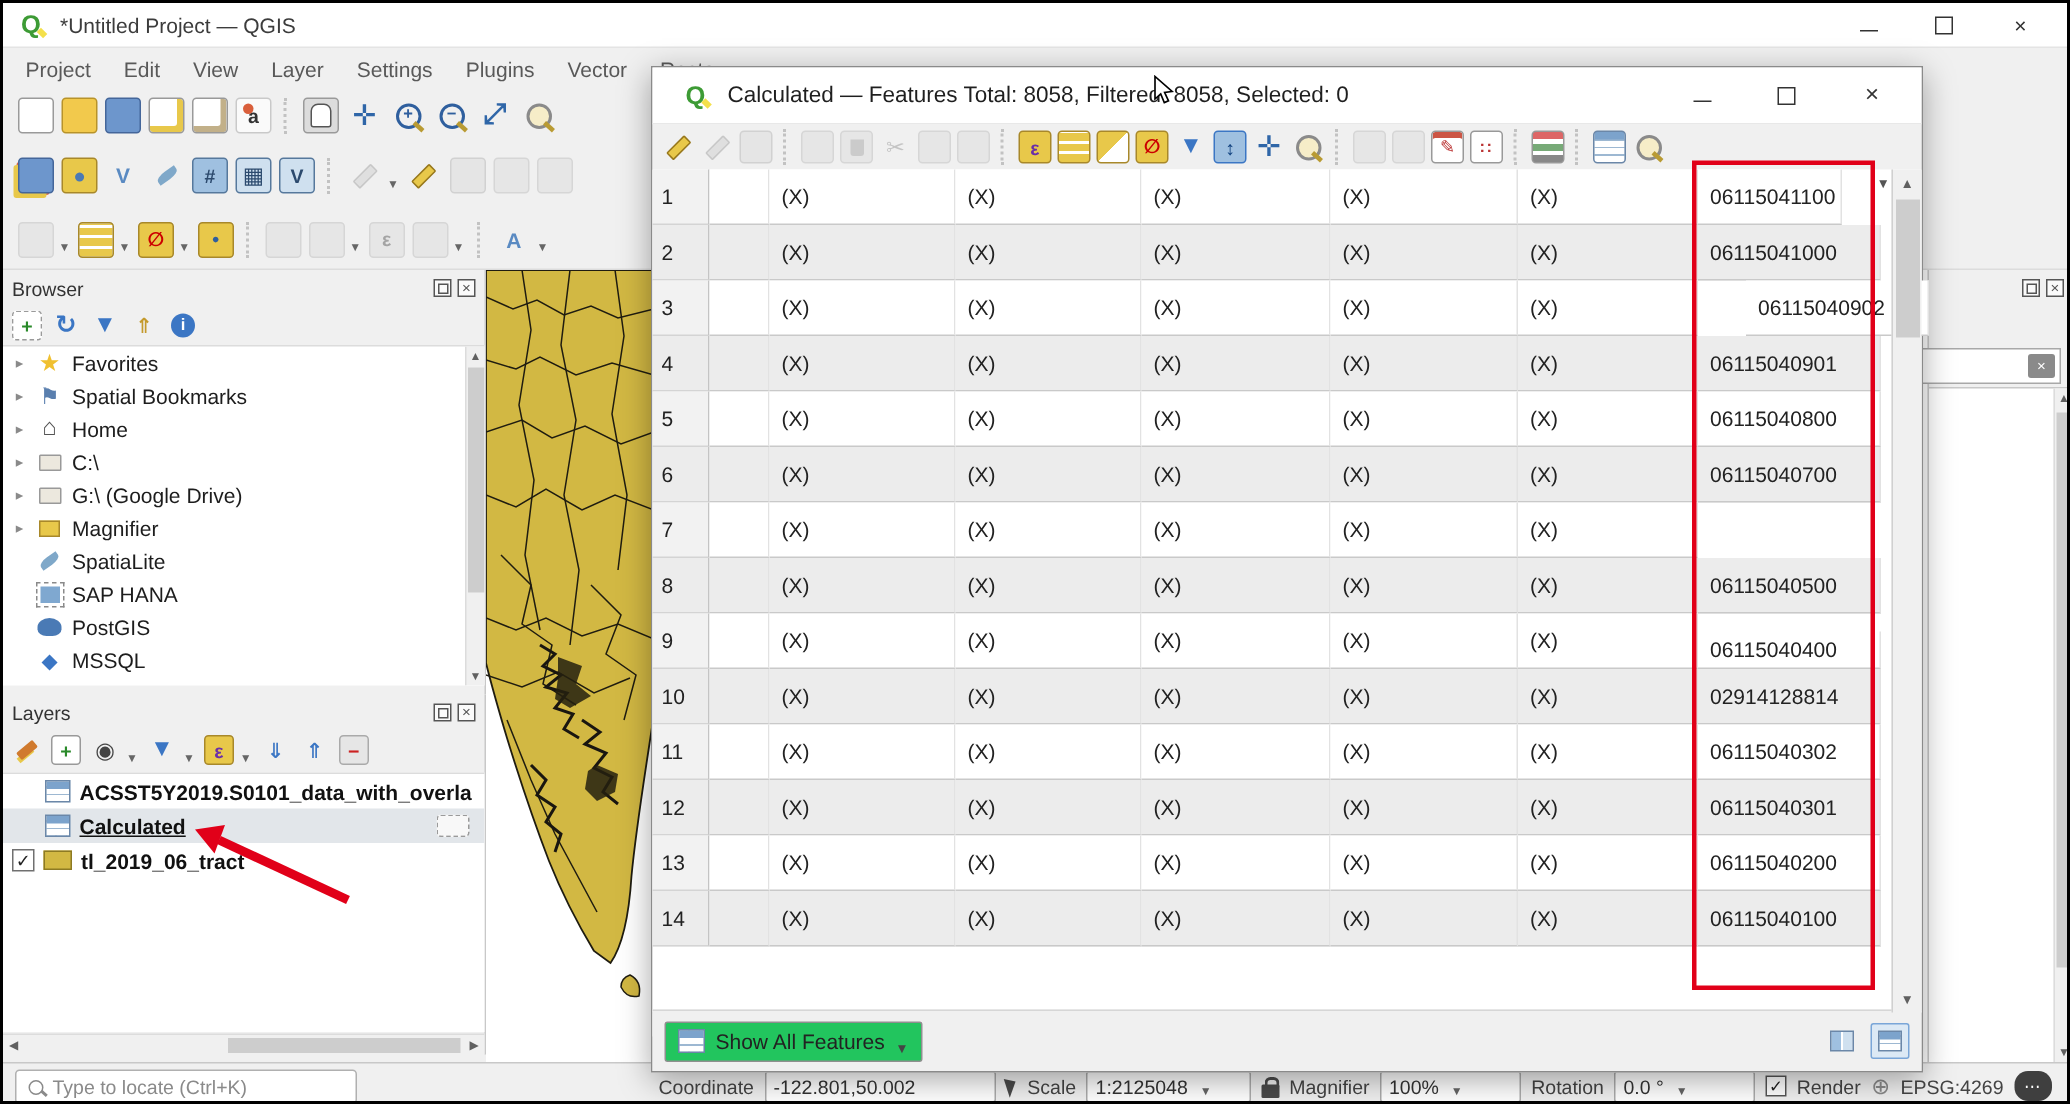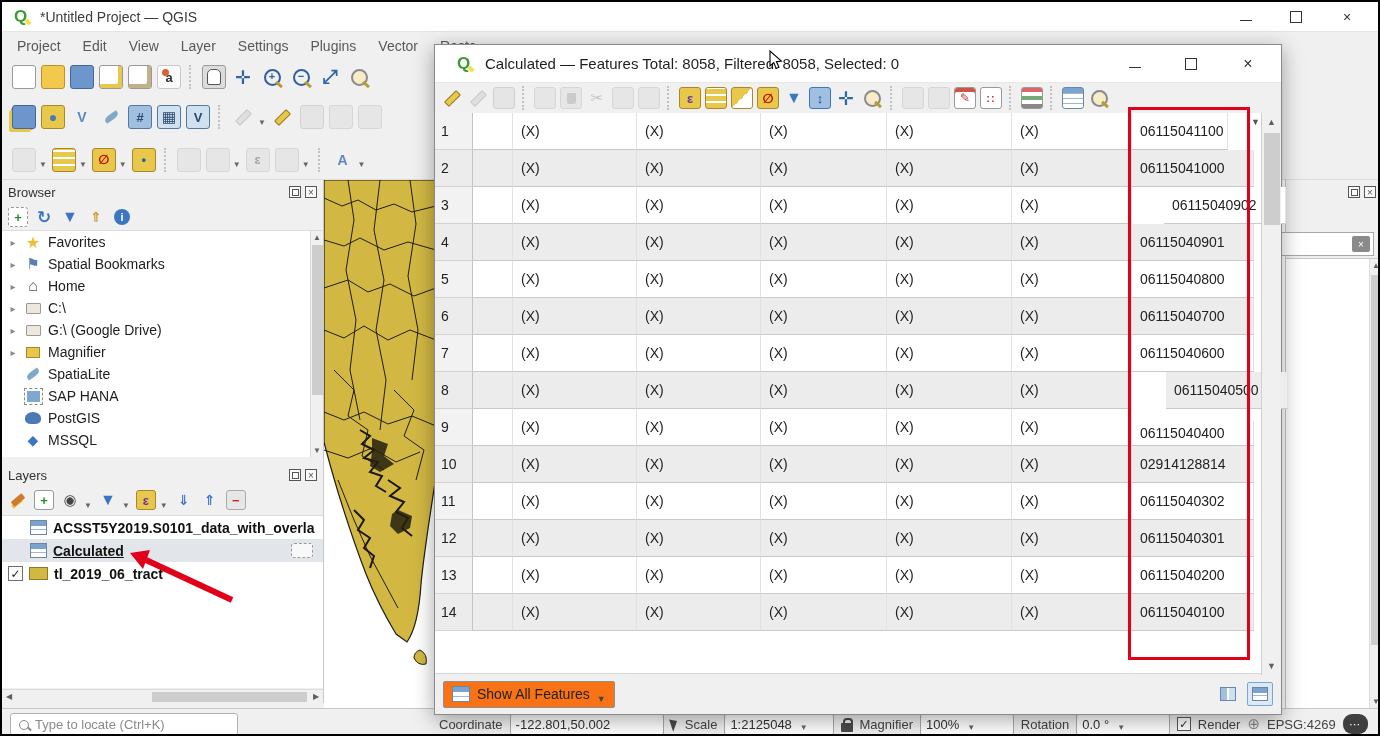--- a/index.html
+++ b/index.html
@@ -204,21 +204,21 @@
     display:flex; align-items:center; padding-left:8px; color:#222; overflow:hidden;
     white-space:nowrap; flex:none; }
   .dt-vscroll { position:absolute; right:0; top:68px; width:20px; height:562px; background:#f0f0f0;
     border-left:1px solid #d0d0d0; z-index:2; }
   .dt-vscroll .vs-arrow { height:18px; font-size:9px; line-height:18px; }
   .col-menu { position:absolute; right:21px; top:72px; font-size:9px; color:#555; z-index:3; }
   .dt-hscroll { position:absolute; left:0; right:20px; top:630px; height:16px; background:#f0f0f0;
     border-top:1px solid #d0d0d0; display:flex; align-items:center; }
   .dfooter { position:absolute; left:0; right:0; bottom:0; height:41px; background:#f0f0f0;
     border-top:1px solid #d6d6d6; display:flex; align-items:center; padding:0 8px; }
-  .saf-btn { height:27px; background:#f97316; border:1px solid #8f8f8f; border-radius:2px;
+  .saf-btn { height:27px; background:#22c55e; border:1px solid #8f8f8f; border-radius:2px;
     display:flex; align-items:center; gap:7px; padding:0 8px; color:#222; }
   .saf-btn .ic-table { width:18px; height:16px; }
   .saf-caret { font-size:9px; color:#444; margin-top:10px; }
   .dfooter-right { margin-left:auto; display:flex; gap:6px; }
   .view-btn { width:26px; height:24px; display:flex; align-items:center; justify-content:center;
     border:1px solid transparent; border-radius:2px; }
   .view-btn.on { border-color:#7aa6d8; background:#dce9f5; }
   .ic-formview { width:16px; height:14px; border:1px solid #6b87a8;
     background:linear-gradient(90deg,#9fc0e0 0 45%,#fff 45% 55%,#cfe0ef 55%); }
   
@@ -625,31 +625,30 @@
           <div class="cell" style="width: 122px;">06115040700</div>
         </div>
         <div class="trow">
           <div class="rownum" style="width: 38px;">7</div>
           <div class="cell" style="width: 40px;"></div>
           <div class="cell" style="width: 124px;">(X)</div>
           <div class="cell" style="width: 124px;">(X)</div>
           <div class="cell" style="width: 126px;">(X)</div>
           <div class="cell" style="width: 125px;">(X)</div>
           <div class="cell" style="width: 120px;">(X)</div>
-          <div class="cell" style="width: 122px;">06115040600</div>
         </div>
         <div class="trow alt">
           <div class="rownum" style="width: 38px;">8</div>
           <div class="cell" style="width: 40px;"></div>
           <div class="cell" style="width: 124px;">(X)</div>
           <div class="cell" style="width: 124px;">(X)</div>
           <div class="cell" style="width: 126px;">(X)</div>
           <div class="cell" style="width: 125px;">(X)</div>
           <div class="cell" style="width: 120px;">(X)</div>
-          <div class="cell" style="width: 122px; margin-left: 34px;">06115040500</div>
+          <div class="cell" style="width: 122px;">06115040500</div>
         </div>
         <div class="trow">
           <div class="rownum" style="width: 38px;">9</div>
           <div class="cell" style="width: 40px;"></div>
           <div class="cell" style="width: 124px;">(X)</div>
           <div class="cell" style="width: 124px;">(X)</div>
           <div class="cell" style="width: 126px;">(X)</div>
           <div class="cell" style="width: 125px;">(X)</div>
           <div class="cell" style="width: 120px;">(X)</div>
           <div class="cell" style="width: 122px; margin-top: 12px;">06115040400</div>

